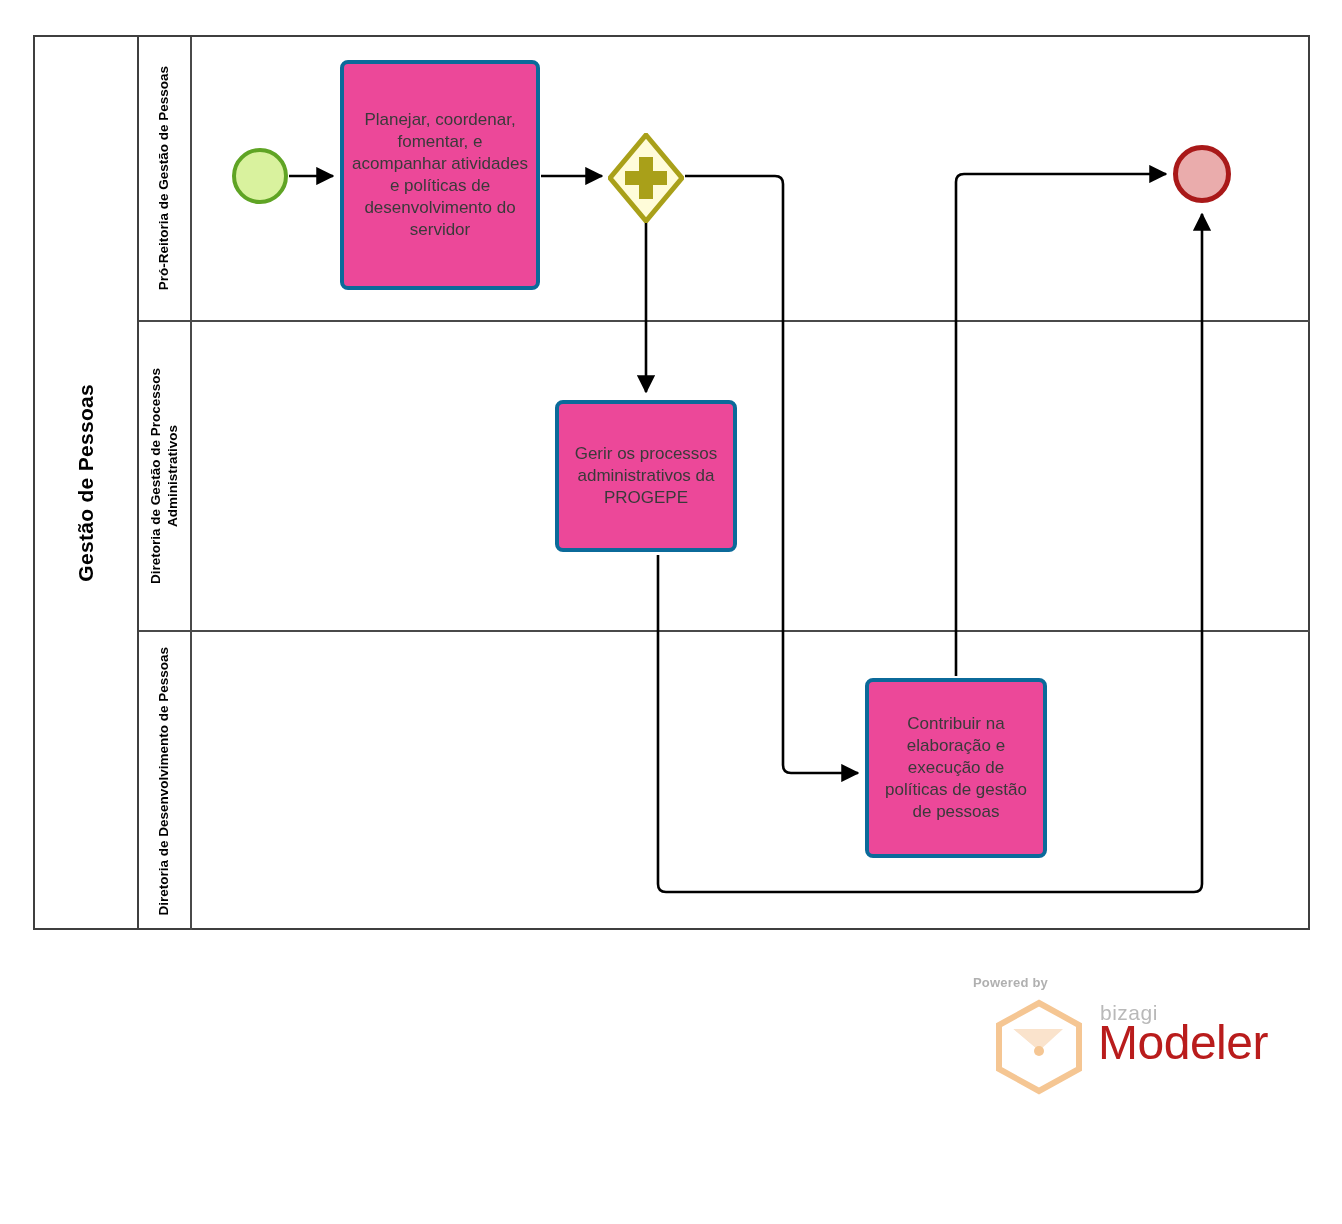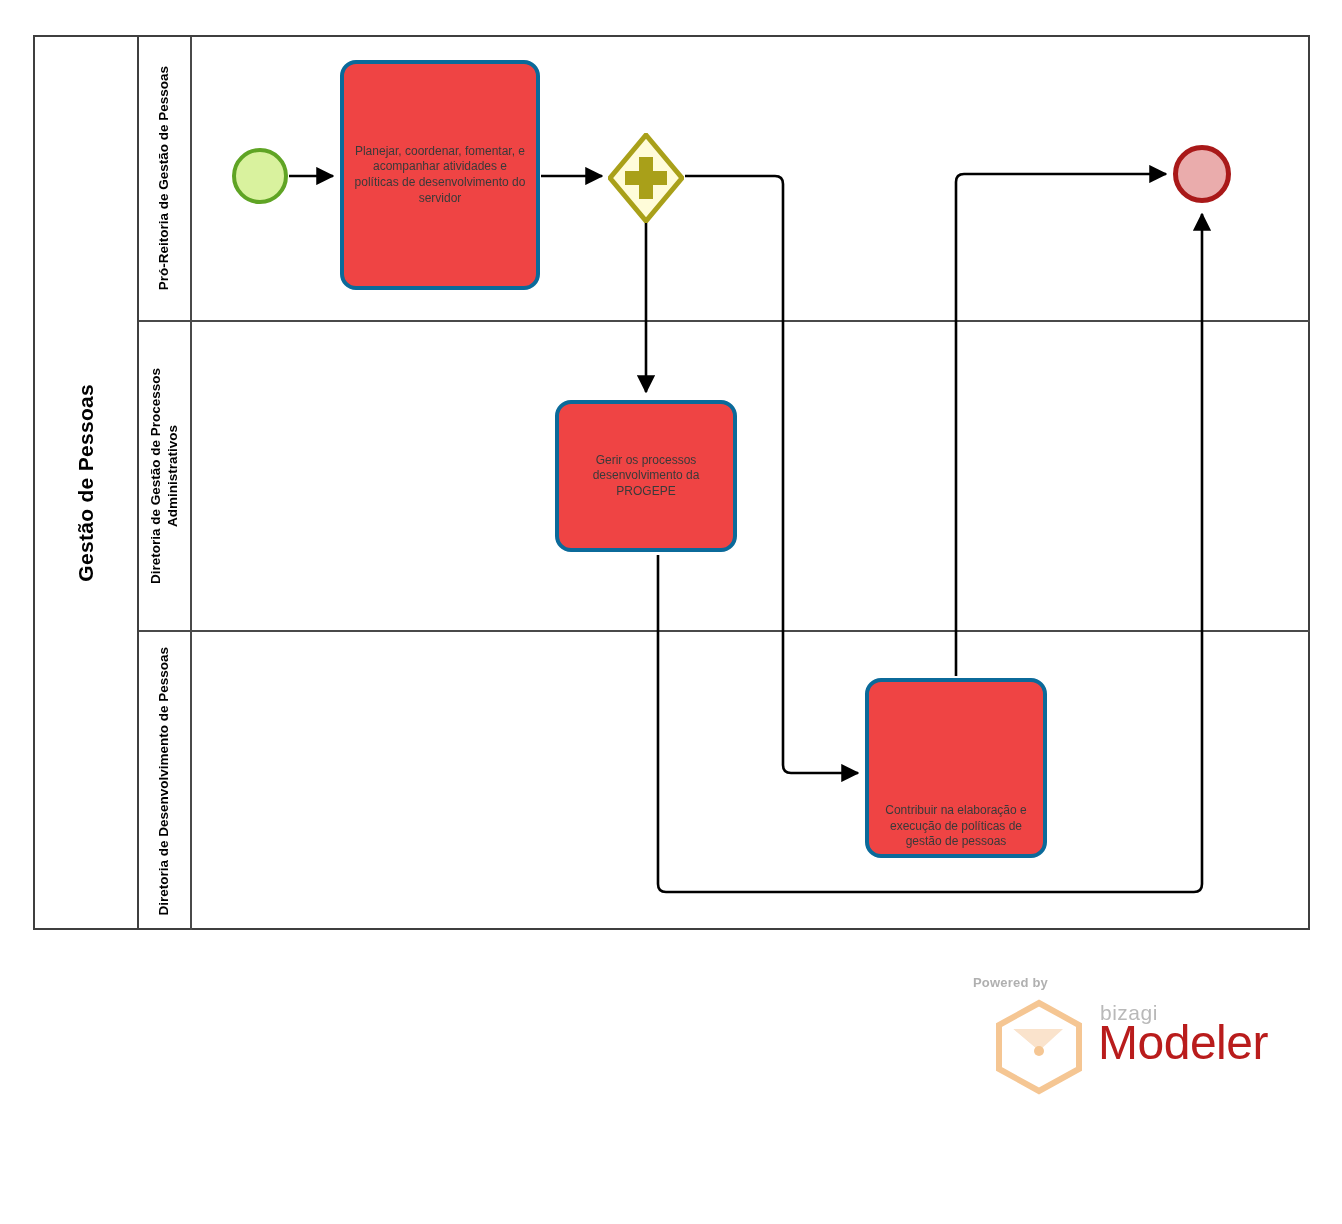--- a/index.html
+++ b/index.html
@@ -105,35 +105,35 @@
   }
   .event-end {
     left: 1173px; top: 145px;
     width: 58px; height: 58px;
     border-radius: 50%;
     background: #EAACAC;
     border: 5px solid #A91919;
   }
 
   .task {
-    background: #ef4444;
+    background: #ec4899;
     border: 4px solid #0B6A9A;
-    border-radius: 16px;
+    border-radius: 8px;
     display: flex;
     align-items: center;
     justify-content: center;
     text-align: center;
     color: #3a3a3a;
-    font-size: 12px;
+    font-size: 17px;
     line-height: 1.30;
     padding: 4px 6px;
   }
   .task-1 { left: 340px; top: 60px;  width: 200px; height: 230px; }
   .task-2 { left: 555px; top: 400px; width: 182px; height: 152px; }
-  .task-3 { left: 865px; top: 678px; width: 182px; height: 180px; align-items: flex-end; }
+  .task-3 { left: 865px; top: 678px; width: 182px; height: 180px; }
 
   .gateway-wrap {
     left: 608px; top: 133px;
     width: 76px; height: 90px;
   }
   .gateway-wrap svg { display: block; }
 
   
   .watermark {
     position: absolute;
@@ -230,21 +230,21 @@
     <svg width="76" height="90" viewBox="0 0 76 90">
       <polygon points="38,2 74,45 38,88 2,45" fill="#FFFCD9" stroke="#A9A019" stroke-width="5"></polygon>
       <g>
         <rect x="17" y="38" width="42" height="14" fill="#A9A019"></rect>
         <rect x="31" y="24" width="14" height="42" fill="#A9A019"></rect>
       </g>
     </svg>
   </div>
 
   <div class="node task task-2">
-    <span>Gerir os processos desenvolvimento da PROGEPE</span>
+    <span>Gerir os processos administrativos da PROGEPE</span>
   </div>
 
   <div class="node task task-3">
     <span>Contribuir na elaboração e execução de políticas de gestão de pessoas</span>
   </div>
 
   <div class="node event-end"></div>
 
   <div class="watermark">
     <div class="wm-powered">Powered by</div>

